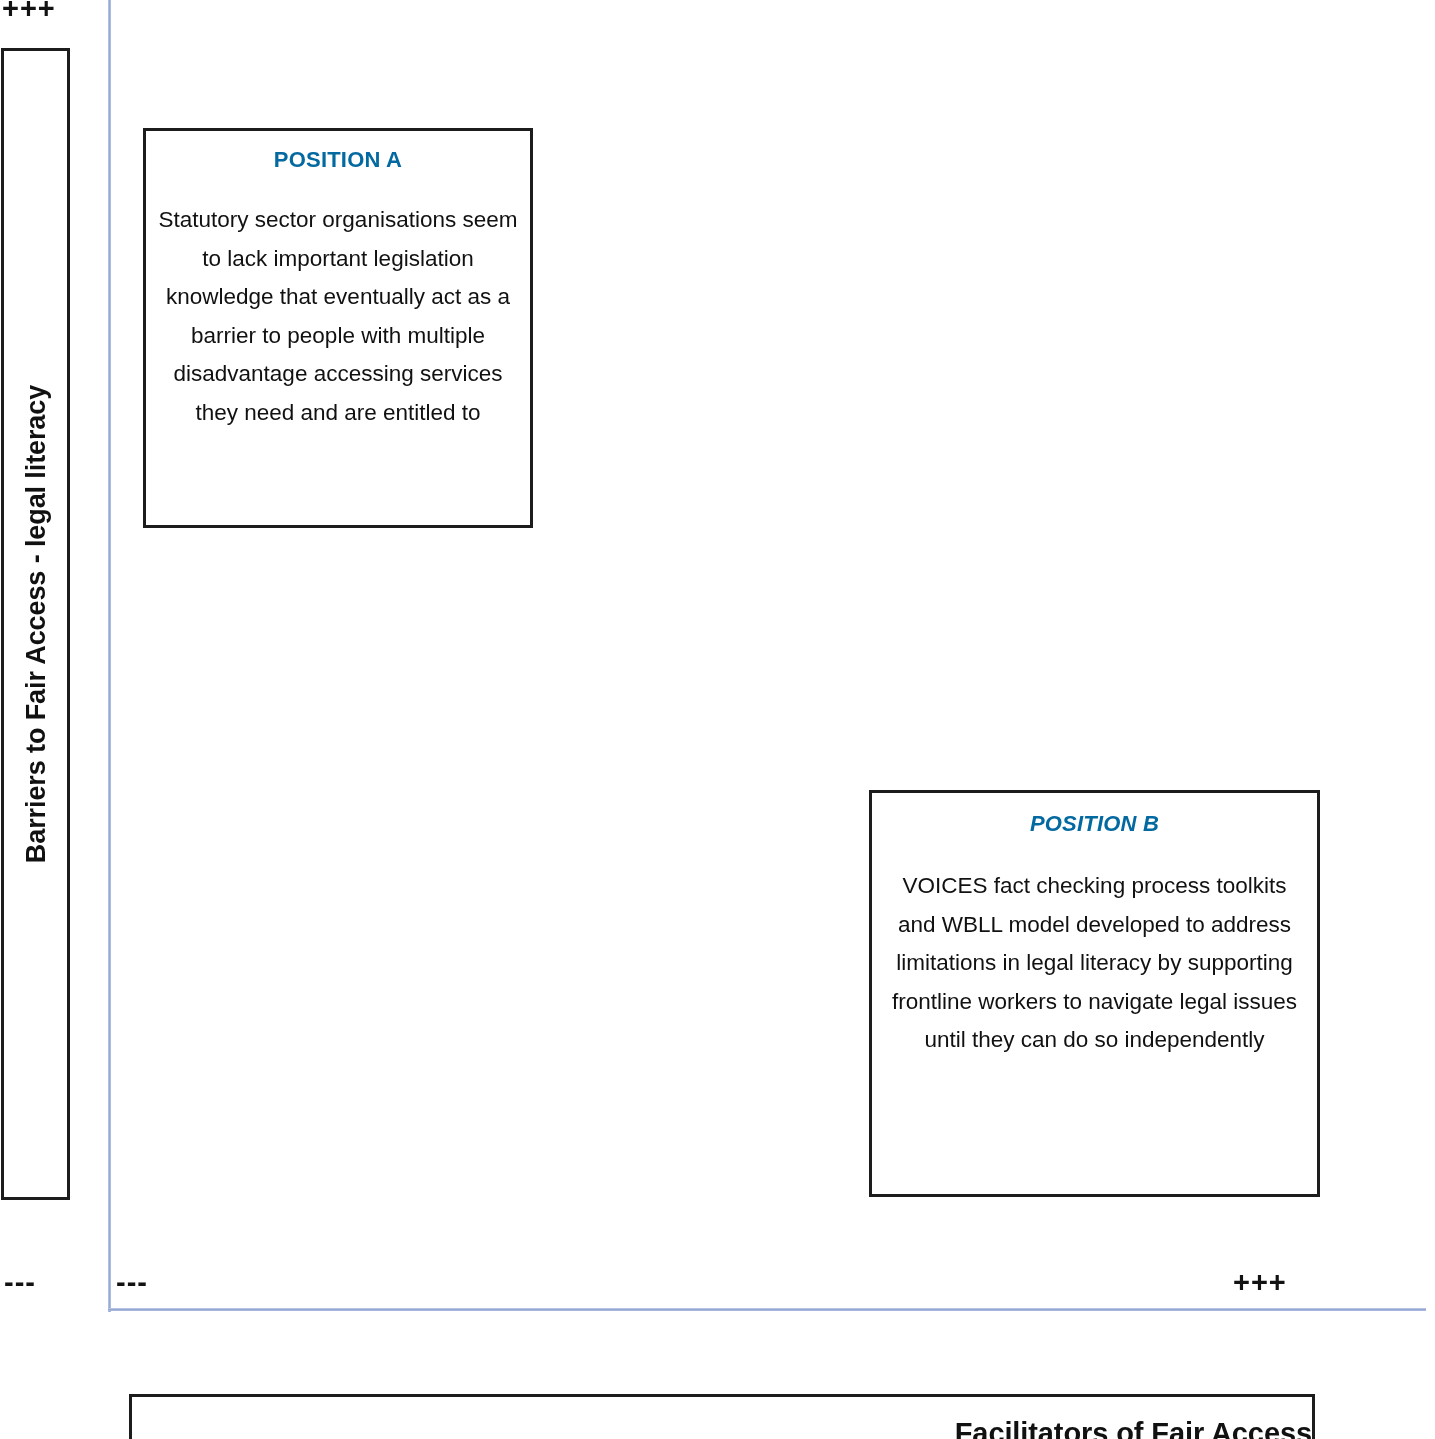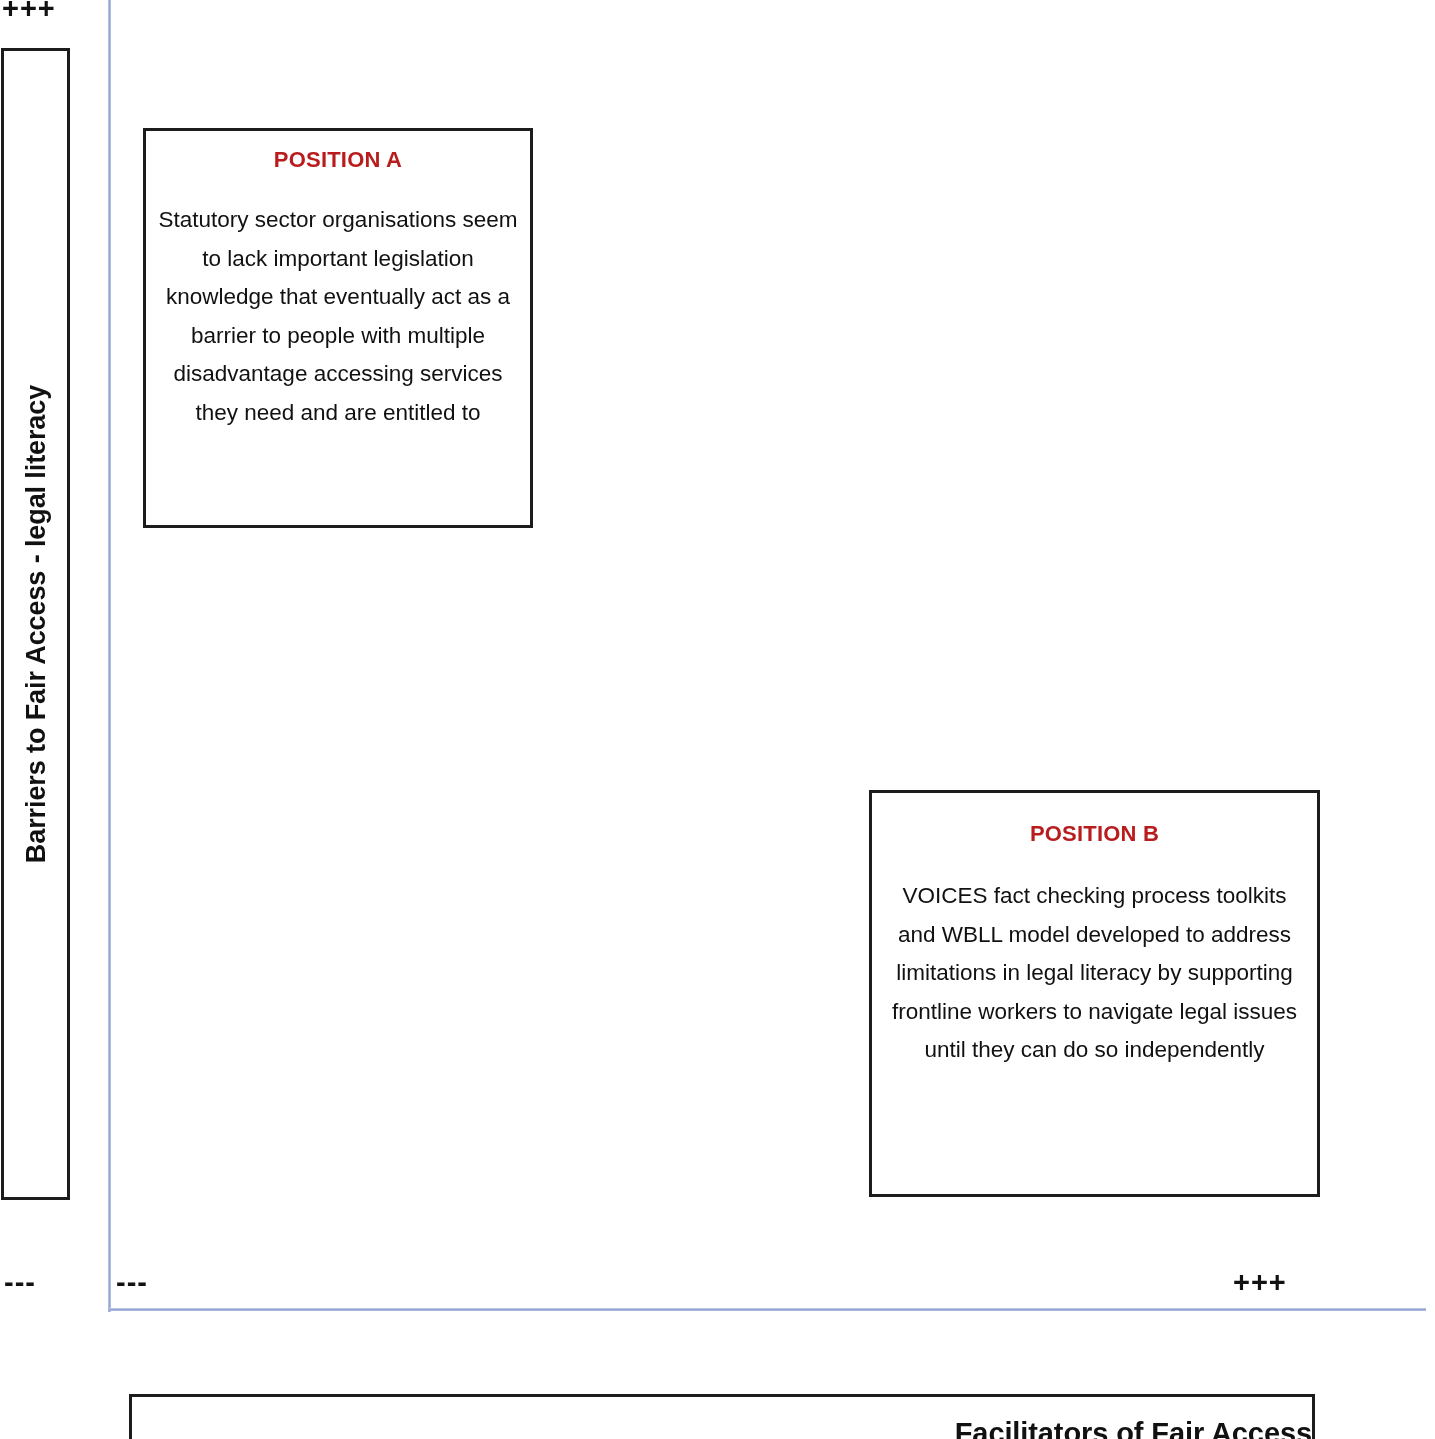--- a/index.html
+++ b/index.html
@@ -101,25 +101,25 @@
     border: 3px solid #1c1c1c;
     background: #ffffff;
     text-align: center;
   }
   #position-a-box { left: 143px; top: 128px;  width: 390px; height: 400px; }
   #position-b-box { left: 869px; top: 790px;  width: 451px; height: 407px; }
 
   .position-heading {
     font-size: 22px;
     font-weight: 700;
-    color: #b91c1c;
+    color: #0369a1;
     letter-spacing: 0.2px;
   }
   #position-a-box .position-heading { margin: 16px 10px 0 10px; }
-  #position-b-box .position-heading { margin: 28px 10px 0 10px; }
+  #position-b-box .position-heading { margin: 18px 10px 0 10px; font-style: italic; }
 
   .position-body {
     font-size: 22.5px;
     line-height: 38.5px;
     color: #111111;
   }
   #position-a-box .position-body { margin: 28px 9px 12px 9px; }
   #position-b-box .position-body { margin: 30px 10px 0 10px; }
 </style>
 </head>

